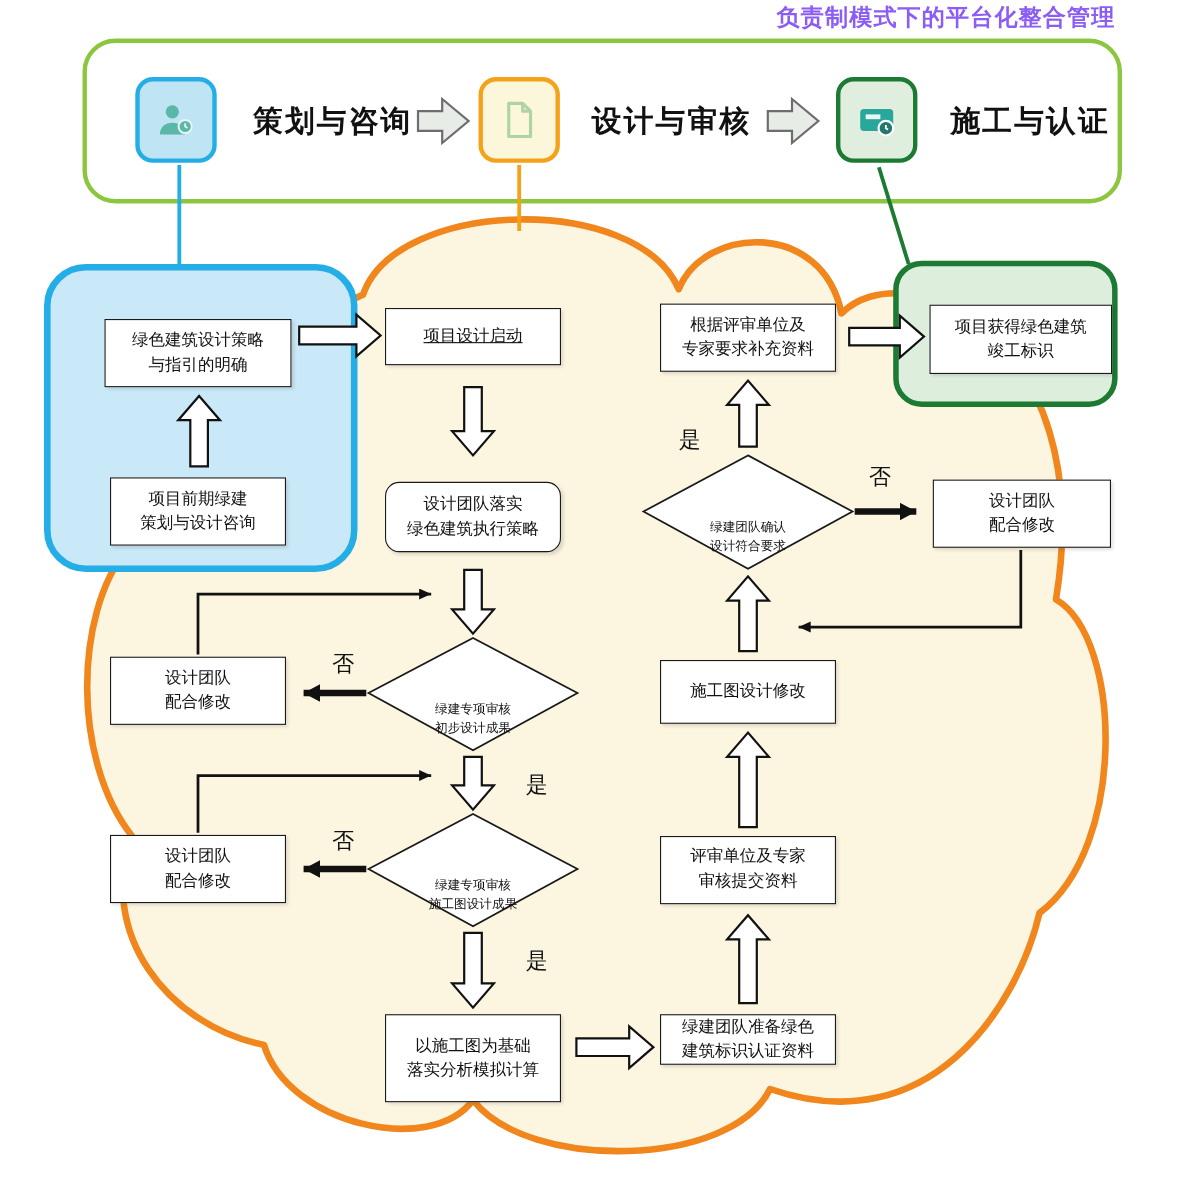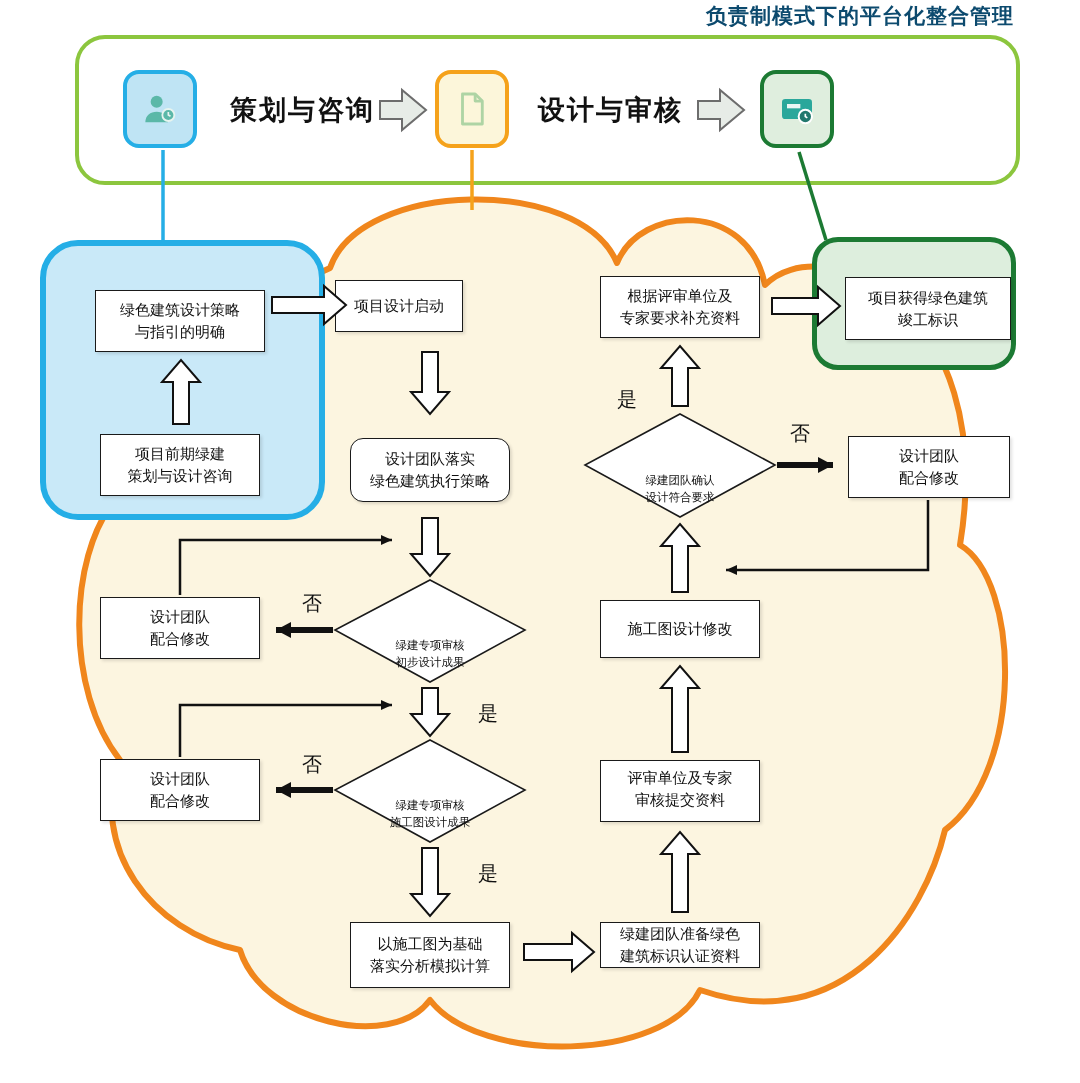--- a/index.html
+++ b/index.html
@@ -4,21 +4,21 @@
 <style>
   html,body{margin:0;padding:0;background:#ffffff;}
   .stage{
     position:relative;width:1080px;height:1083px;overflow:hidden;
     font-family:"Liberation Sans","DejaVu Sans",sans-serif;background:#fff;
   }
   svg.layer{position:absolute;left:0;top:0;width:1080px;height:1083px;pointer-events:none;}
   .bg{z-index:0;} .fg{z-index:5;}
   .title{
     position:absolute;top:2px;right:66px;z-index:6;
-    font-size:21px;font-weight:bold;color:#0c4a6e;letter-spacing:1px;white-space:nowrap;
+    font-size:21px;font-weight:bold;color:#8b5cf6;letter-spacing:1px;white-space:nowrap;
   }
   .phasebar{
     position:absolute;left:75px;top:35px;width:945px;height:150px;z-index:1;
     background:#ffffff;border:4px solid #8cc63e;border-radius:30px;box-sizing:border-box;
   }
   .iconbox{
     position:absolute;width:74px;height:78px;border-radius:16px;box-sizing:border-box;
     display:flex;align-items:center;justify-content:center;z-index:2;
   }
   .icon-planning{left:123px;top:70px;background:#bfe4f4;border:4px solid #25aee6;}
@@ -99,36 +99,37 @@
   <div class="phaselabel lbl-design">设计与审核</div>
 
   <div class="iconbox icon-construction">
     <svg width="40" height="40" viewBox="0 0 24 24">
       <rect x="3" y="6" width="18" height="12" rx="2" fill="#2aa79b"></rect>
       <rect x="6" y="9" width="8" height="2.6" fill="#ffffff" opacity="0.9"></rect>
       <circle cx="17" cy="16.5" r="4" fill="#22786d" stroke="#ffffff" stroke-width="1.2"></circle>
       <path d="M17 14.8v1.7l1.2 0.8" stroke="#ffffff" stroke-width="1" fill="none"></path>
     </svg>
   </div>
+  <div class="phaselabel lbl-construction">施工与认证</div>
 
   <div class="bluepanel"></div>
   <div class="greenpanel"></div>
 
   <div class="node" style="left:95px;top:290px;width:170px;height:62px;">绿色建筑设计策略
 与指引的明确</div>
   <div class="node" style="left:100px;top:434px;width:160px;height:62px;">项目前期绿建
 策划与设计咨询</div>
-  <div class="node" style="left:335px;top:280px;width:128px;height:52px;">项目设计启动</div>
+  <div class="node" style="left:350px;top:280px;width:160px;height:52px;text-decoration:underline;">项目设计启动</div>
   <div class="node" style="left:350px;top:438px;width:160px;height:64px;border-radius:13px;">设计团队落实
 绿色建筑执行策略</div>
   <div class="node" style="left:100px;top:597px;width:160px;height:62px;">设计团队
 配合修改</div>
   <div class="node" style="left:100px;top:759px;width:160px;height:62px;">设计团队
 配合修改</div>
-  <div class="node" style="left:350px;top:922px;width:160px;height:66px;">以施工图为基础
+  <div class="node" style="left:350px;top:922px;width:160px;height:80px;">以施工图为基础
 落实分析模拟计算</div>
   <div class="node" style="left:600px;top:922px;width:160px;height:46px;">绿建团队准备绿色
 建筑标识认证资料</div>
   <div class="node" style="left:600px;top:760px;width:160px;height:62px;font-family:Liberation Mono, monospace;">评审单位及专家
 审核提交资料</div>
   <div class="node" style="left:600px;top:600px;width:160px;height:58px;">施工图设计修改</div>
   <div class="node" style="left:600px;top:276px;width:160px;height:62px;">根据评审单位及
 专家要求补充资料</div>
   <div class="node" style="left:848px;top:436px;width:162px;height:62px;">设计团队
 配合修改</div>

